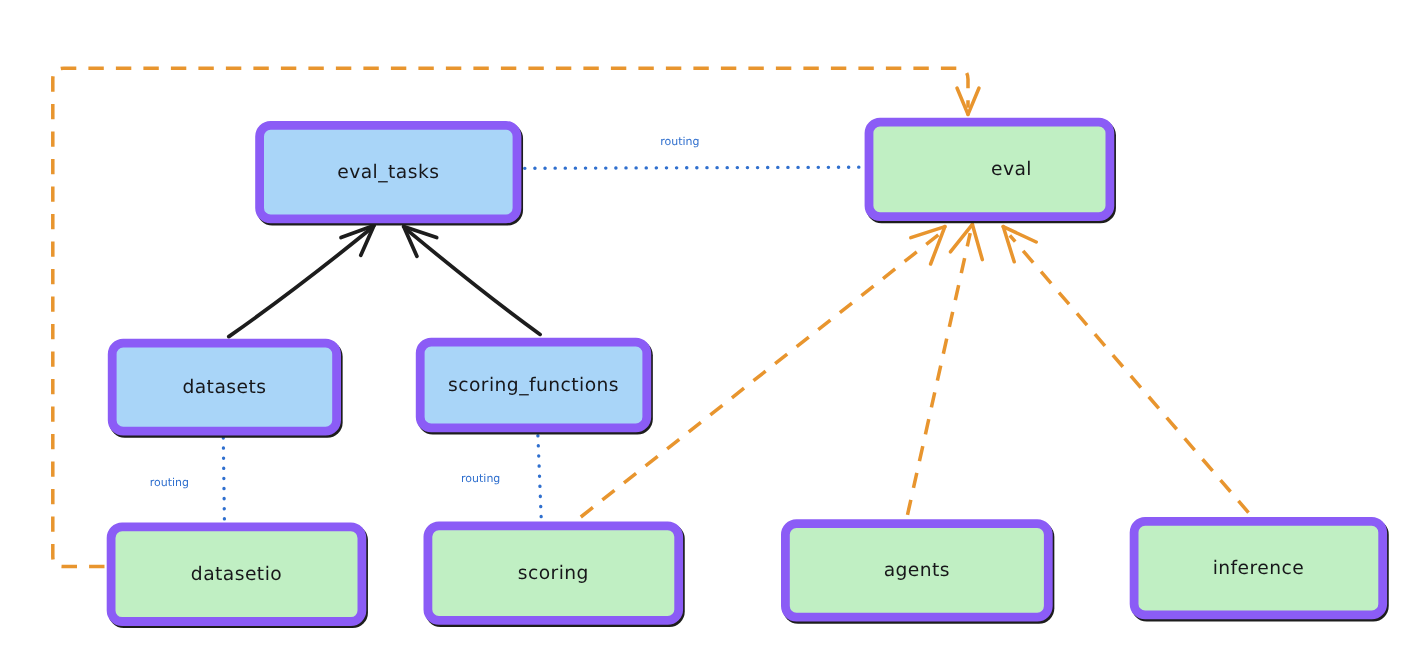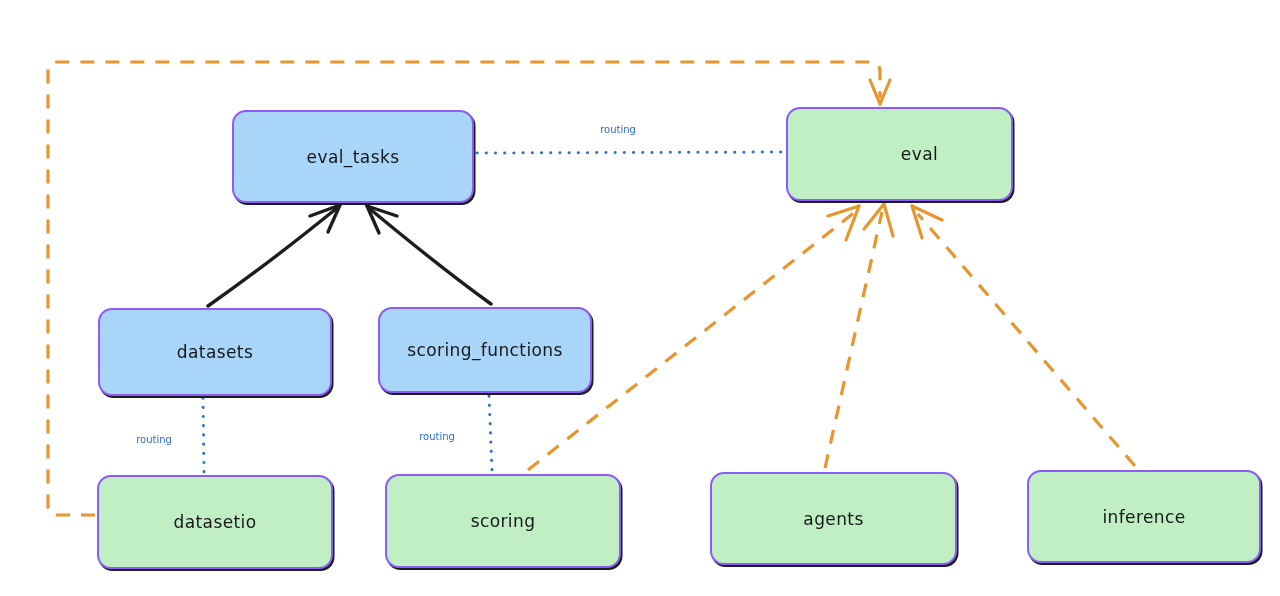--- a/index.html
+++ b/index.html
@@ -25,21 +25,21 @@
     width: 1280px;
     height: 596px;
     pointer-events: none;
   }
   .node {
     position: absolute;
     box-sizing: border-box;
     display: flex;
     align-items: center;
     justify-content: center;
-    border: 2px solid #8b5cf6;
+    border: 8px solid #8b5cf6;
     border-radius: 14px;
     box-shadow: 1.5px 2px 0 0 #1d1d1d;
   }
   .node.api {
     background: #a9d5f8;
   }
   .node.provider {
     background: #c0efc3;
   }
   .node-label {
@@ -145,21 +145,21 @@
   </svg>
 
   <div class="node api" style="left:232px; top:110px; width:242px; height:93px;">
     <span class="node-label">eval_tasks</span>
   </div>
 
   <div class="node provider" style="left:786px; top:107px; width:227px; height:94px;padding-left:40px;">
     <span class="node-label">eval</span>
   </div>
 
-  <div class="node api" style="left:98px; top:308px; width:234px; height:88px;text-align:center;">
+  <div class="node api" style="left:98px; top:308px; width:212px; height:88px;text-align:center;">
     <span class="node-label">datasets</span>
   </div>
 
   <div class="node api" style="left:378px; top:307px; width:214px; height:86px;">
     <span class="node-label">scoring_functions</span>
   </div>
 
   <div class="node provider" style="left:97px; top:475px; width:236px; height:94px;justify-content:center;">
     <span class="node-label">datasetio</span>
   </div>

